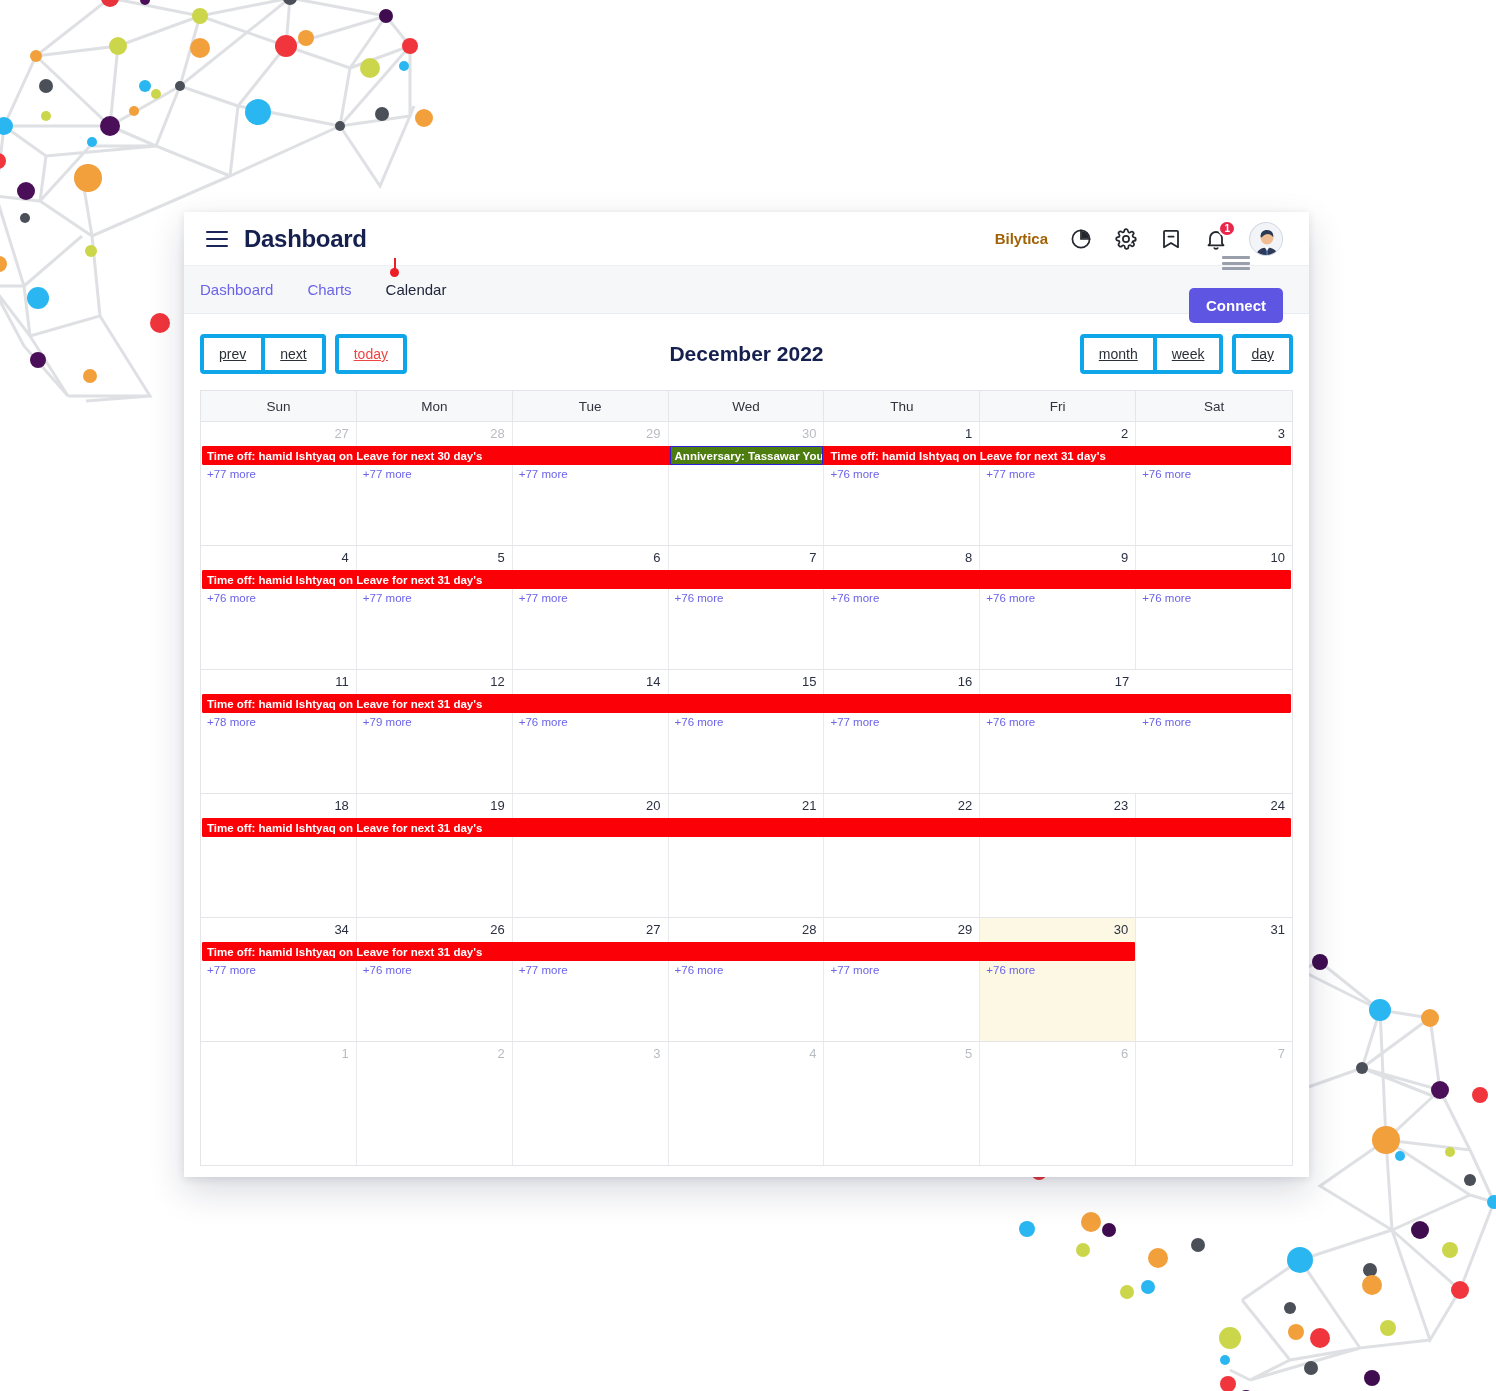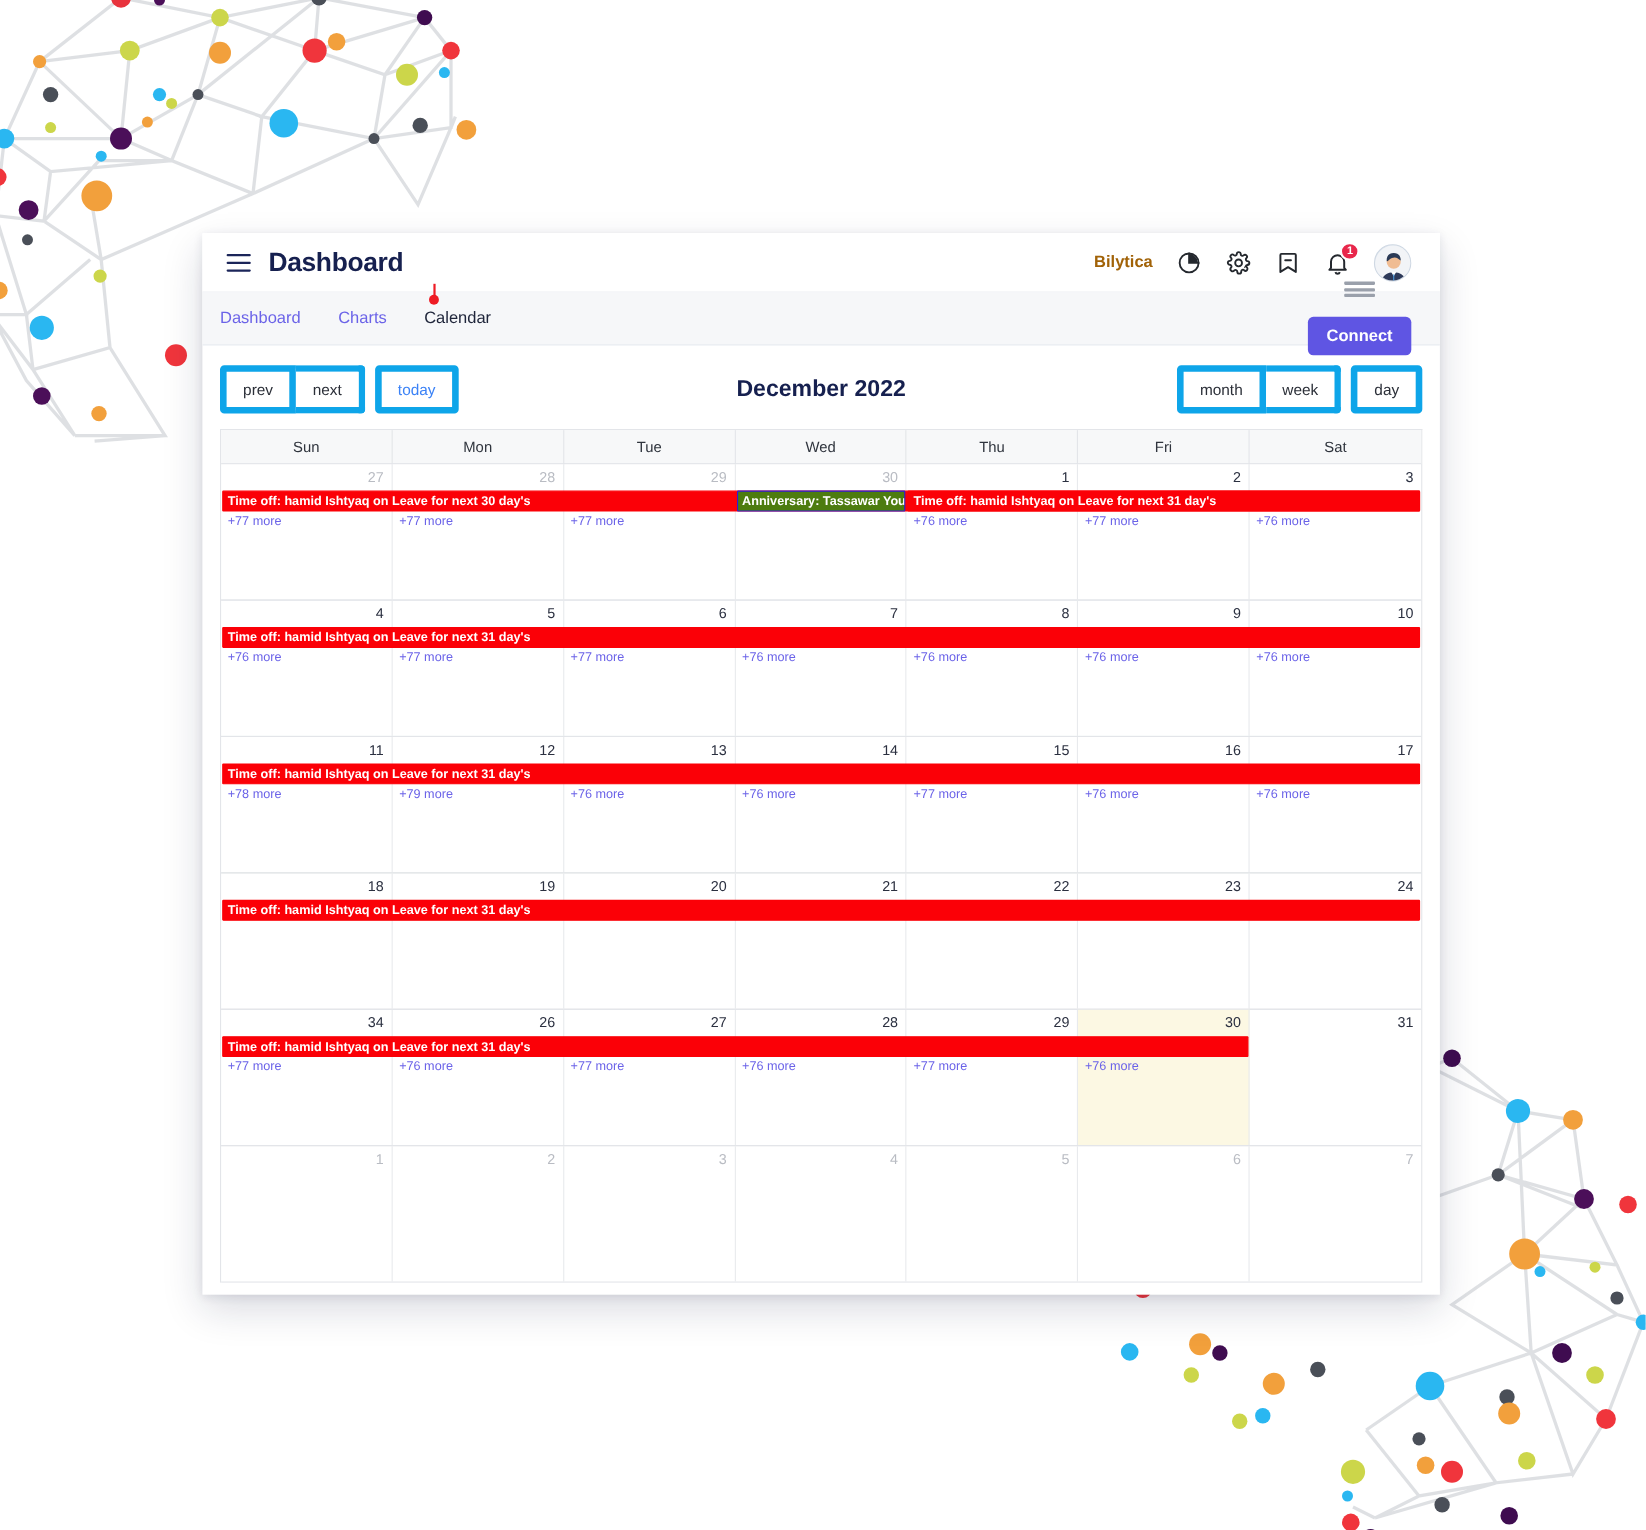--- a/index.html
+++ b/index.html
@@ -85,24 +85,25 @@
     background: #5f55e3; color: #fff; font-size: 15px; font-weight: 600;
     border: none; border-radius: 5px; padding: 9px 17px; cursor: pointer;
   }
 
   
   #cal-area { padding: 18px 16px 0 16px; }
   #cal-toolbar { display: flex; align-items: center; height: 44px; position: relative; }
   .btn-group { display: flex; }
   .cbtn {
     font-size: 14px; color: #2b2f38; background: #fff;
-    border: 6px solid #0ea5e9; padding: 8px 15px; cursor: pointer;
+    border: 4px solid #0ea5e9; padding: 8px 15px; cursor: pointer;
     font-family: "Liberation Sans", sans-serif;
-  }
-  .cbtn.muted { color: #3b82f6; }
+    text-decoration: underline;
+  }
+  .cbtn.muted { color: #ef4444; }
   .btn-group .cbtn:first-child { border-radius: 4px 0 0 4px; }
   .btn-group .cbtn:last-child  { border-radius: 0 4px 4px 0; border-left: none; }
   .cbtn.single { border-radius: 4px; margin-left: 9px; }
   #cal-title {
     position: absolute; left: 0; right: 0; text-align: center;
     font-size: 21px; font-weight: 700; color: #16204f;
   }
   #view-group { margin-left: auto; display: flex; align-items: center; }
 
   
@@ -428,23 +429,20 @@
             </div>
             <div class="week">
               <div class="daycells">
                 <div class="daycell">
                   <span class="daynum">11</span>
                 </div>
                 <div class="daycell">
                   <span class="daynum">12</span>
                 </div>
                 <div class="daycell">
-                  <span class="daynum">13</span>
-                </div>
-                <div class="daycell">
                   <span class="daynum">14</span>
                 </div>
                 <div class="daycell">
                   <span class="daynum">15</span>
                 </div>
                 <div class="daycell">
                   <span class="daynum">16</span>
                 </div>
                 <div class="daycell">
                   <span class="daynum">17</span>

